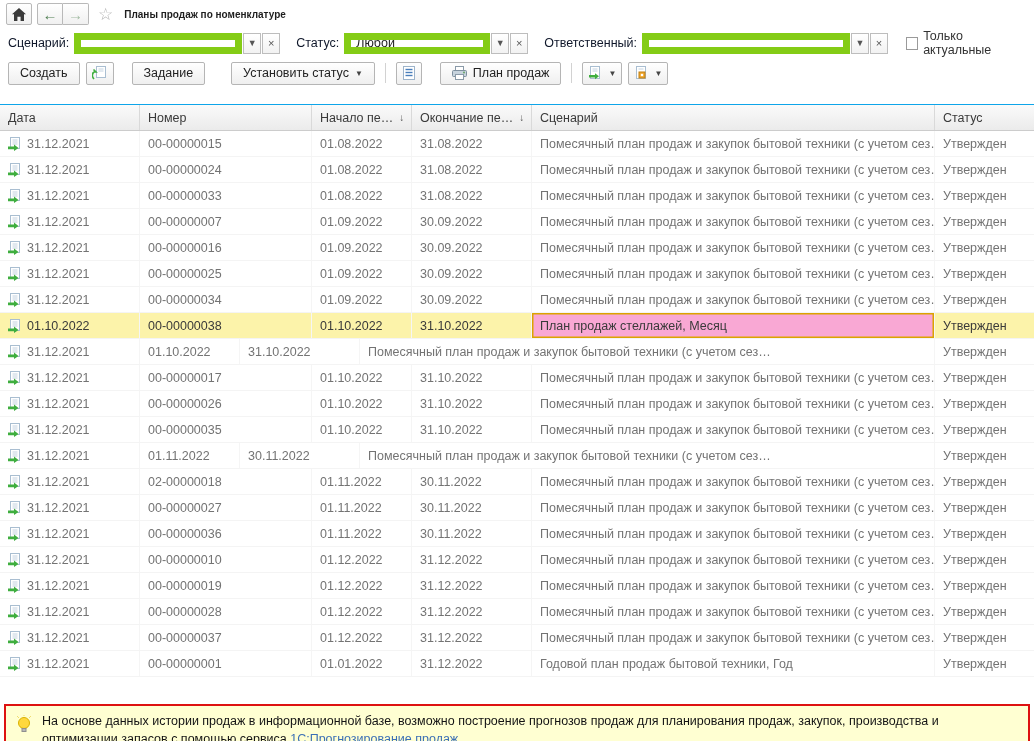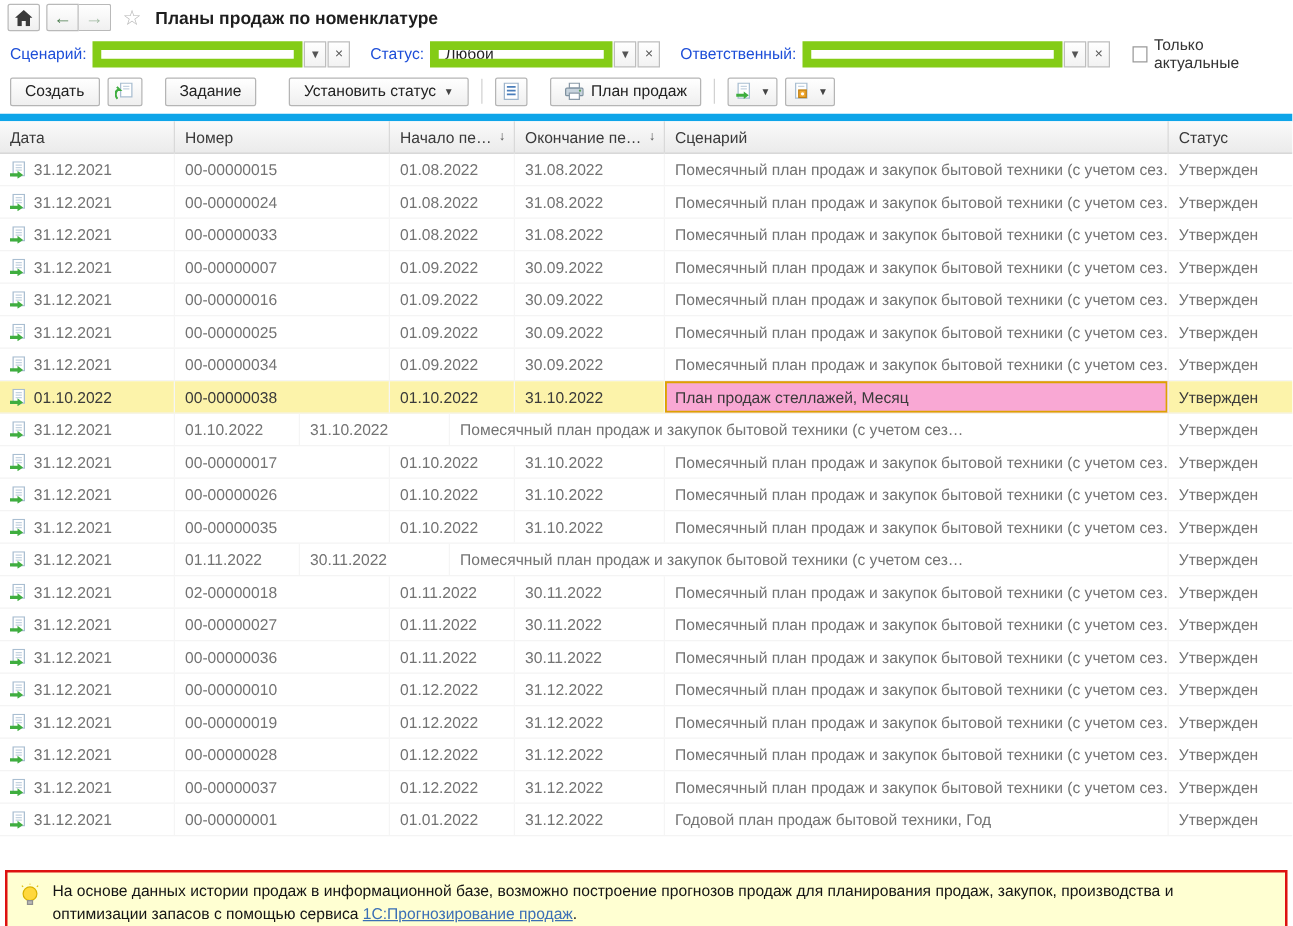--- a/index.html
+++ b/index.html
@@ -18,25 +18,25 @@
     border: 1px solid #b9b9b9; border-radius: 2px;
     background: linear-gradient(#ffffff, #f0f0f0);
     display: flex; align-items: center; justify-content: center; cursor: pointer;
   }
   .nav-group { display: flex; }
   .nav-group .nav-btn:first-child { border-radius: 2px 0 0 2px; }
   .nav-group .nav-btn:last-child { border-radius: 0 2px 2px 0; border-left: none; }
   .arrow-back { color: #4f7f52; font-weight: bold; font-size: 15px; line-height: 1; }
   .arrow-fwd { color: #a3bca4; font-weight: bold; font-size: 15px; line-height: 1; }
   .star { color: #b5b5b5; font-size: 17px; line-height: 1; margin-left: 4px; cursor: pointer; }
-  .page-title { font-size: 14px; font-weight: bold; color: #1e1e1e; margin-left: 6px; }
+  .page-title { font-size: 10px; font-weight: bold; color: #1e1e1e; margin-left: 6px; }
 
   
   .filterbar { display: flex; align-items: center; height: 30px; padding: 0 8px; }
-  .flabel { color: #1d4ed8; margin-right: 5px; white-space: nowrap; }
+  .flabel { color: #0f172a; margin-right: 5px; white-space: nowrap; }
   .flabel.gap { margin-left: 16px; }
   .combo { display: flex; align-items: center; }
   .combo input {
     height: 21px; border: 7px solid #84cc16; padding: 0 5px;
     font: inherit; color: #222; background: #fff;
   }
   .mini-btn {
     width: 18px; height: 21px; margin-left: 1px;
     border: 1px solid #bdbdbd; background: linear-gradient(#fff,#f2f2f2);
     font-size: 9px; color: #555; display: flex; align-items: center; justify-content: center;
@@ -53,21 +53,21 @@
     border: 1px solid #b5b5b5; border-radius: 2px;
     background: linear-gradient(#ffffff, #efefef);
     font: inherit; color: #222;
     display: flex; align-items: center; gap: 6px; cursor: pointer; white-space: nowrap; text-align: center;
   }
   .btn.icon-only { padding: 0 5px; }
   .caret { font-size: 8px; color: #444; }
   .vsep { width: 1px; height: 20px; background: #d2d2d2; margin: 0 4px; }
 
   
-  .grid { margin-top: 3px; border-top: 6px solid #0ea5e9; }
+  .grid { margin-top: 16px; border-top: 1px solid #0ea5e9; }
   .grid-header {
     display: flex; height: 26px;
     background: linear-gradient(#fafafa, #ebebeb);
     border-bottom: 1px solid #cccccc;
     color: #3a3a3a;
   }
   .hcell {
     display: flex; align-items: center; padding: 0 8px;
     border-right: 1px solid #d9d9d9;
     white-space: nowrap; overflow: hidden; cursor: pointer;

